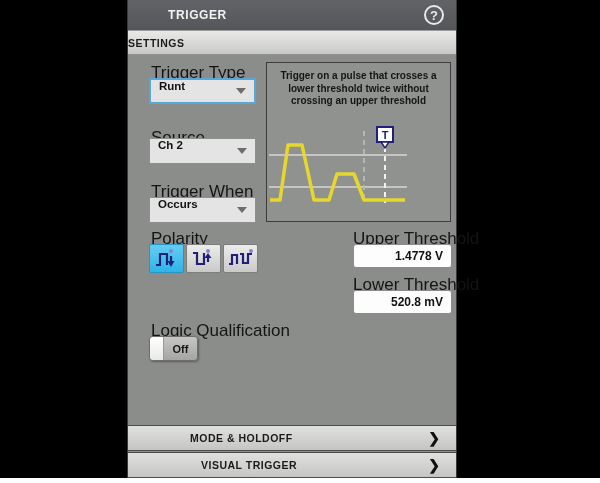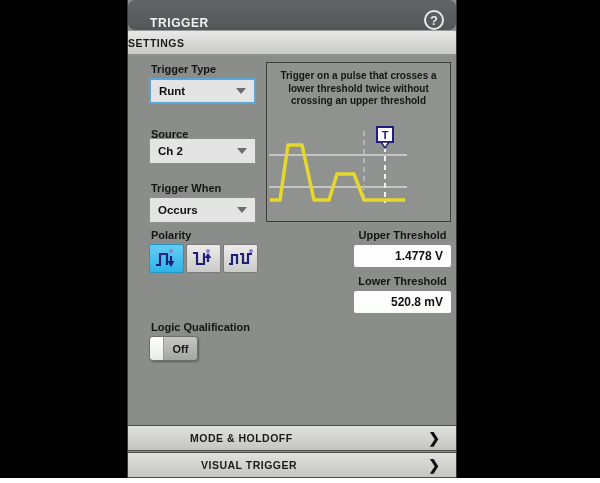--- a/index.html
+++ b/index.html
@@ -13,41 +13,41 @@
   .bg-right{left:456px;width:144px;}
   
   .panel{
     position:absolute;left:127px;top:0;width:330px;height:478px;
     background:#8b8d8b;border-left:1px solid #3a3a3a;border-right:1px solid #3a3a3a;
     box-sizing:border-box;
   }
   .header{
     position:absolute;left:0;top:0;width:100%;height:30px;
     background:linear-gradient(#616366,#54565a);
-    display:flex;align-items:flex-end;box-sizing:border-box;padding:0 12px 0 22px;border-radius:7px;
+    display:flex;align-items:center;box-sizing:border-box;padding:0 12px 0 40px;
   }
   .header-title{color:#f2f2f2;font-size:12px;font-weight:bold;letter-spacing:.6px;flex:1;}
   .help{
     width:20px;height:20px;border:2px solid #e9e9e9;border-radius:50%;
     color:#e9e9e9;font-size:13px;font-weight:bold;display:flex;align-items:center;
     justify-content:center;box-sizing:border-box;cursor:default;
   }
   .settings-bar{
     position:absolute;left:0;top:30px;width:100%;height:26px;
     background:linear-gradient(#e9e9e7,#c9c9c7);
     border-bottom:2px solid #8f8f8d;border-top:1px solid #9a9a98;
     display:flex;align-items:center;box-sizing:border-box;
   }
   .settings-bar span{font-size:10.5px;font-weight:bold;color:#1c1c1c;letter-spacing:.5px;}
   .lbl{
-    position:absolute;font-size:11px;font-weight:bold;color:#141414;white-space:nowrap;
+    position:absolute;font-size:17px;font-weight:normal;color:#141414;white-space:nowrap;
   }
   .dd{
     position:absolute;left:21px;width:107px;height:26px;background:#e3e4e3;
-    border:1px solid #8f8f8f;box-sizing:border-box;display:flex;align-items:center;
+    border:1px solid #8f8f8f;box-sizing:border-box;display:flex;
     padding-left:8px;font-size:11.5px;font-weight:bold;color:#111;cursor:default;
   }
   .dd.focused{border:2px solid #57a7d8;}
   .dd .arrow{
     position:absolute;right:8px;top:50%;margin-top:-3px;width:0;height:0;
     border-left:5px solid transparent;border-right:5px solid transparent;
     border-top:6px solid #6d6d6d;
   }
   
   .desc-box{

